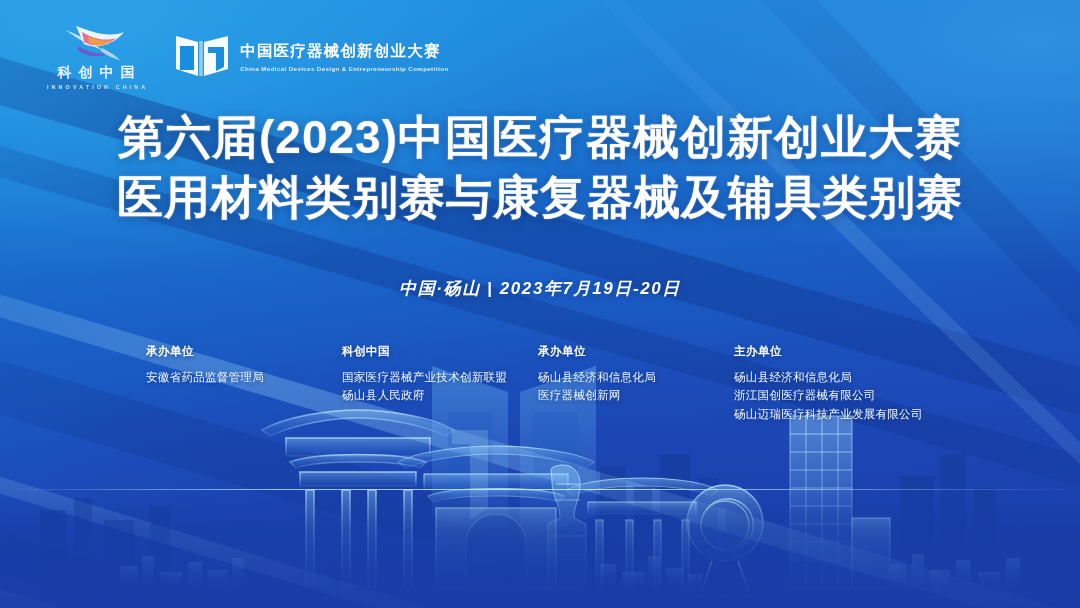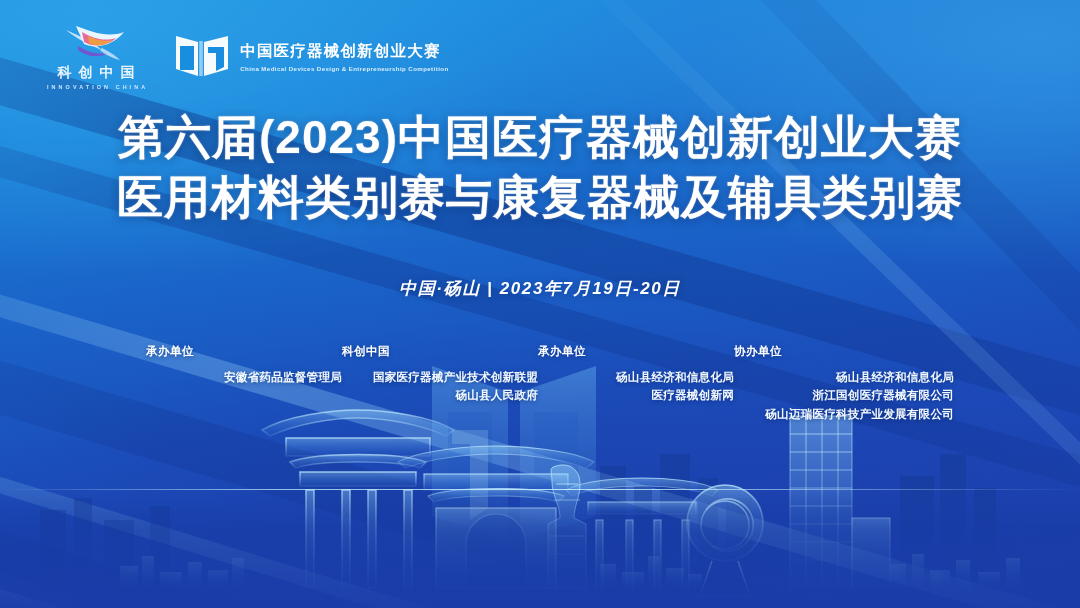--- a/index.html
+++ b/index.html
@@ -65,22 +65,22 @@
     text-shadow:0 1px 6px rgba(4,30,90,.45);
     font-style:italic;
   }
 
   
   .orgs{position:absolute;left:146px;top:344px;display:flex;gap:0;}
   .org-col{width:196px;}
   .org-col.wide{width:220px;}
   .org-title{font-size:11.6px;font-weight:700;color:#ffffff;margin-bottom:9px;letter-spacing:.4px;
              text-shadow:0 1px 4px rgba(4,30,90,.5);}
-  .org-line{font-size:11.6px;font-weight:700;color:#f2f9ff;line-height:1.58;letter-spacing:.2px;
-            text-shadow:0 1px 4px rgba(4,30,90,.5);white-space:nowrap;text-align:right;}
+  .org-line{font-size:11.6px;font-weight:400;color:#f2f9ff;line-height:1.58;letter-spacing:.2px;
+            text-shadow:0 1px 4px rgba(4,30,90,.5);white-space:nowrap;}
 </style>
 </head>
 <body>
 
 <div id="poster">
 
   <div class="streaks">
     <div class="streak s-dark" style="left:-340px;top:-40px;width:1900px;height:46px;transform:rotate(16deg);"></div>
     <div class="streak s-dark" style="left:-300px;top:60px;width:1900px;height:30px;transform:rotate(16deg);opacity:.75;"></div>
     <div class="streak s-lite" style="left:-420px;top:170px;width:2000px;height:22px;transform:rotate(16.5deg);"></div>
@@ -267,21 +267,21 @@
       <div class="org-line">砀山县人民政府</div>
     </div>
 
     <div class="org-col">
       <div class="org-title">承办单位</div>
       <div class="org-line">砀山县经济和信息化局</div>
       <div class="org-line">医疗器械创新网</div>
     </div>
 
     <div class="org-col wide">
-      <div class="org-title">协办单位</div>
+      <div class="org-title">主办单位</div>
       <div class="org-line">砀山县经济和信息化局</div>
       <div class="org-line">浙江国创医疗器械有限公司</div>
       <div class="org-line">砀山迈瑞医疗科技产业发展有限公司</div>
     </div>
 
   </div>
 
 </div>
 
 </body></html>

